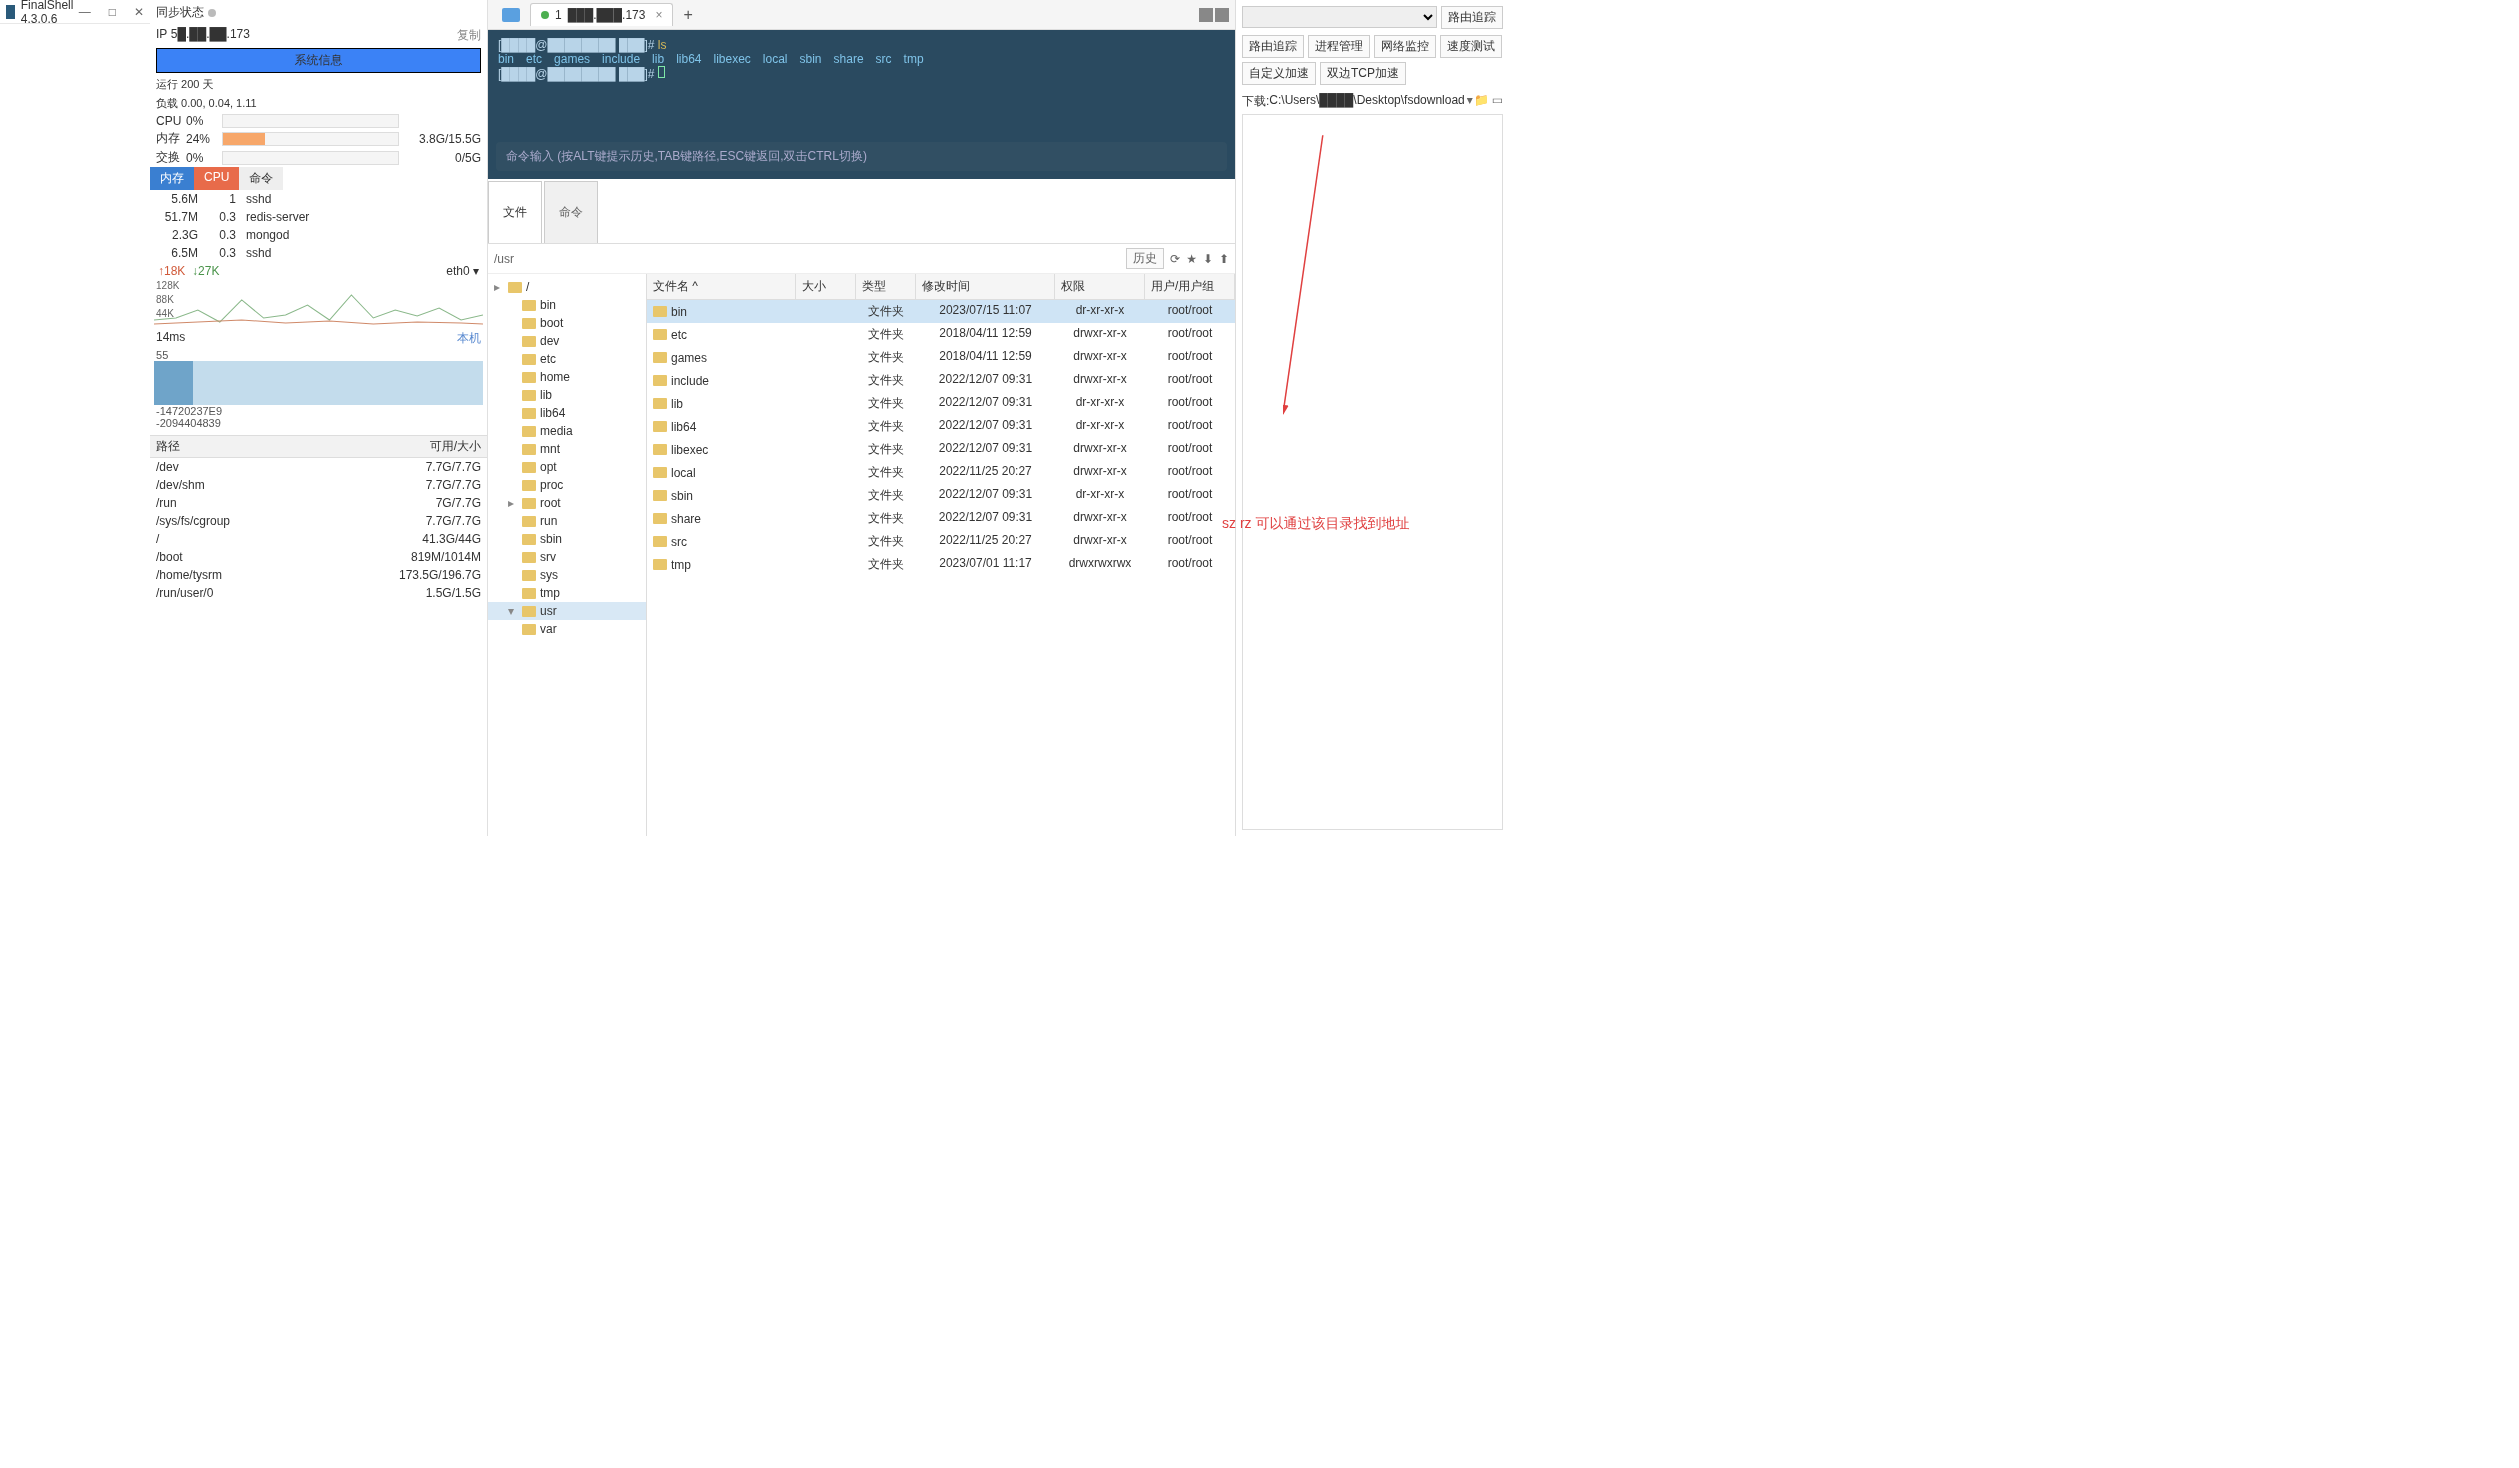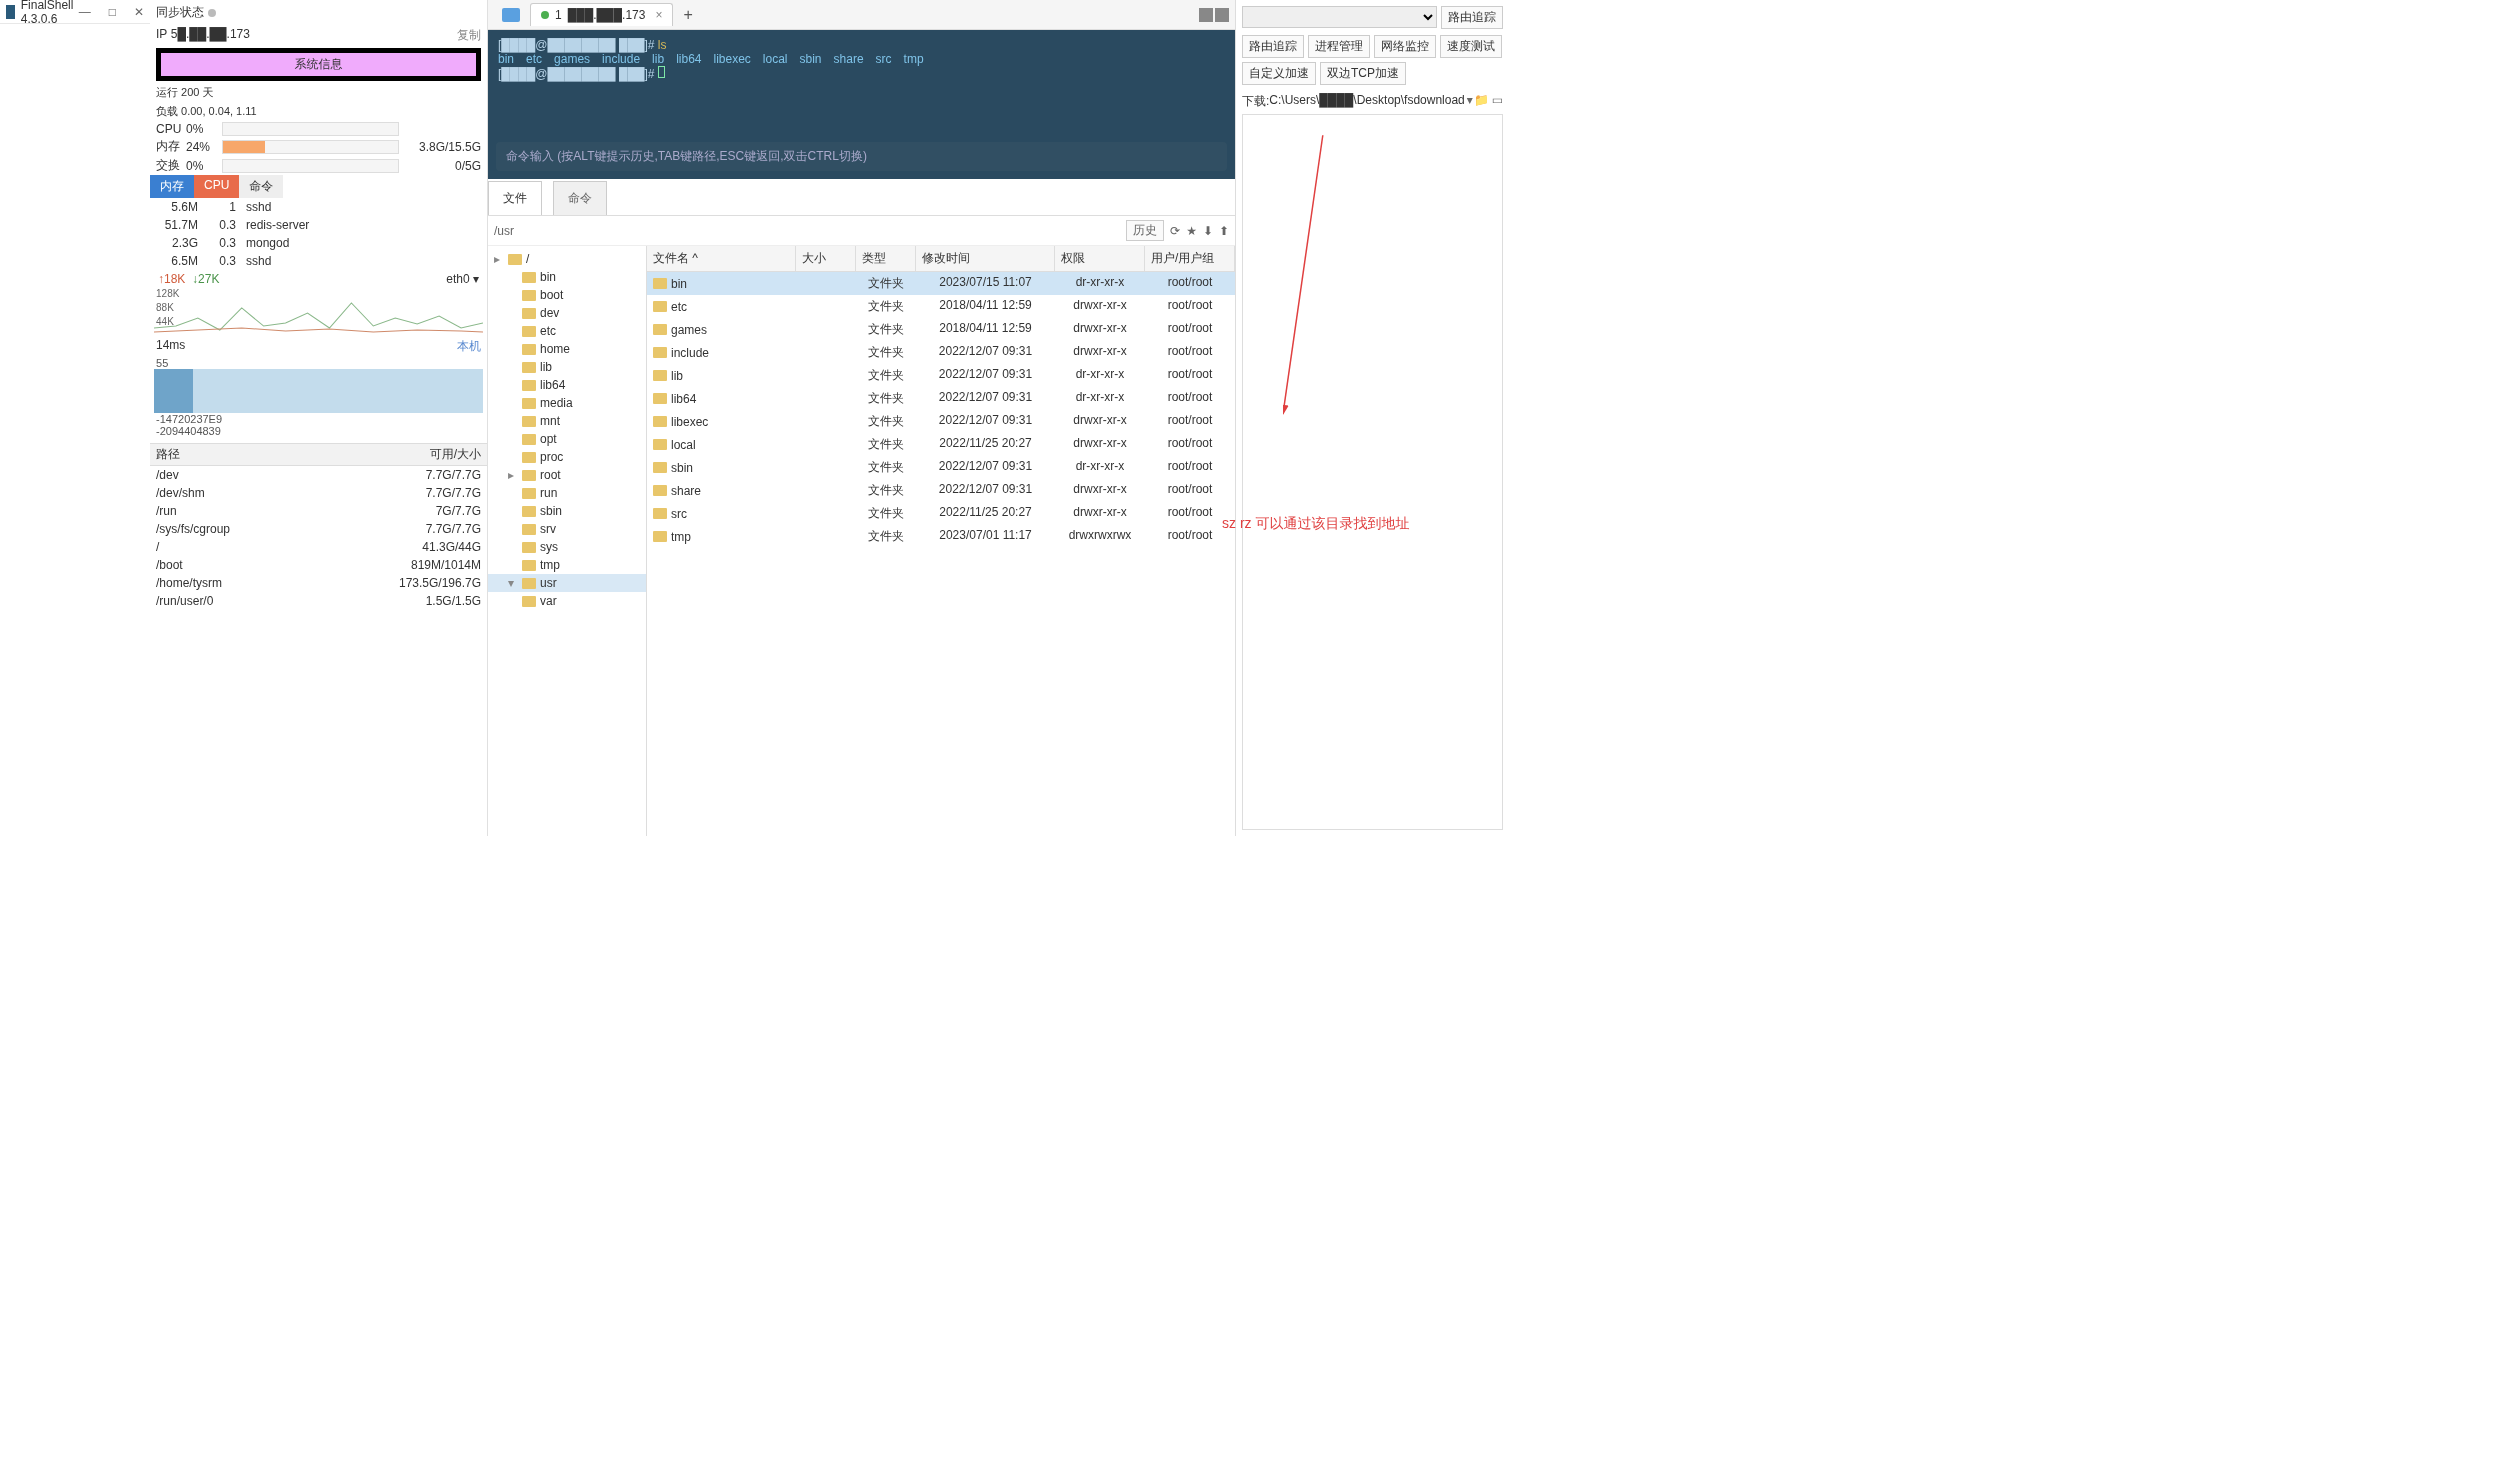--- a/index.html
+++ b/index.html
@@ -8,21 +8,21 @@
 .titlebar { height: 24px; background: #fff; display: flex; align-items: center; padding: 0 6px; border-bottom: 1px solid #e8e8e8; }
 .titleicon { width: 14px; height: 14px; background: #2a5a7a; margin-right: 6px; }
 .wincontrols { margin-left: auto; display: flex; gap: 18px; color: #666; }
 .wincontrols span { cursor: pointer; }
 .main { flex: 1; display: flex; }
 .leftcol { width: 338px; border-right: 1px solid #e0e0e0; display: flex; flex-direction: column; }
 .syncrow { padding: 4px 6px; display: flex; align-items: center; gap: 4px; }
 .syncdot { width: 8px; height: 8px; border-radius: 50%; background: #bbb; }
 .iprow { padding: 2px 6px; display: flex; }
 .iprow .copy { margin-left: auto; color: #888; }
-.sysinfo-btn { margin: 2px 6px; border: 5px solid #000000; background: #f0abfc; text-align: center; padding: 3px 0; cursor: pointer; }
+.sysinfo-btn { margin: 2px 6px; border: 1px solid #000000; background: #3b82f6; text-align: center; padding: 3px 0; cursor: pointer; }
 .stat-line { padding: 2px 6px; font-size: 11px; }
 .bar-row { display: flex; align-items: center; padding: 1px 6px; font-size: 11px; }
 .bar-row .lbl { width: 30px; }
 .bar-row .pct { width: 36px; }
 .bar-row .bar { flex: 1; height: 14px; border: 1px solid #ddd; background: #f5f5f5; position: relative; }
 .bar-row .bar .fill { position: absolute; left: 0; top: 0; bottom: 0; background: #f7a76a; }
 .bar-row .val { width: 82px; text-align: right; }
 .proc-tabs { display: flex; }
 .proc-tabs .tab { padding: 3px 10px; background: #eee; cursor: pointer; }
 .proc-tabs .mem { background: #3a7fd1; color: #fff; }
@@ -58,21 +58,21 @@
 .sesstab .x { color: #888; margin-left: 4px; }
 .plus { margin-left: 10px; font-size: 16px; color: #555; cursor: pointer; }
 .gridicons { margin-left: auto; margin-right: 6px; display: flex; gap: 2px; }
 .gridicons .sq { width: 14px; height: 14px; background: #888; }
 .term { background: #2a4a60; color: #b8d4e8; padding: 8px 10px; height: 149px; font-family: monospace; font-size: 12px; position: relative; }
 .term .ls-out span { color: #7fc3e8; margin-right: 12px; }
 .term .yellow { color: #d4b85a; }
 .term .cursor { display: inline-block; width: 7px; height: 12px; border: 1px solid #7fe8a8; }
 .cmd-input-bar { position: absolute; left: 8px; right: 8px; bottom: 8px; background: rgba(50,80,100,0.85); border-radius: 4px; padding: 6px 10px; color: #aac; }
 .filetabs { display: flex; background: #fff; border-bottom: 1px solid #ddd; }
-.filetabs .tab { padding: 8px 14px; border: 1px solid #ccc; border-bottom: none; background: #fff; margin-right: 11px; margin-top: 2px; cursor: pointer; }
+.filetabs .tab { padding: 22px 14px; border: 1px solid #ccc; border-bottom: none; background: #fff; margin-right: 2px; margin-top: 2px; cursor: pointer; }
 .filetabs .tab.inactive { background: #f0f0f0; color: #666; }
 .pathrow { display: flex; align-items: center; padding: 4px 6px; border-bottom: 1px solid #eee; color: #666; }
 .pathrow .tools { margin-left: auto; display: flex; gap: 6px; align-items: center; }
 .pathrow .tools .btn { border: 1px solid #ccc; padding: 1px 6px; background: #fafafa; cursor: pointer; }
 .pathrow .tools .ico { color: #666; cursor: pointer; }
 .filepane { flex: 1; display: flex; }
 .tree { width: 159px; border-right: 1px solid #ddd; padding-top: 4px; overflow-y: auto; }
 .tree .node { padding: 2px 6px; display: flex; align-items: center; gap: 4px; cursor: pointer; }
 .tree .node.sel { background: #d8e8f5; }
 .tree .lvl1 { padding-left: 6px; }

